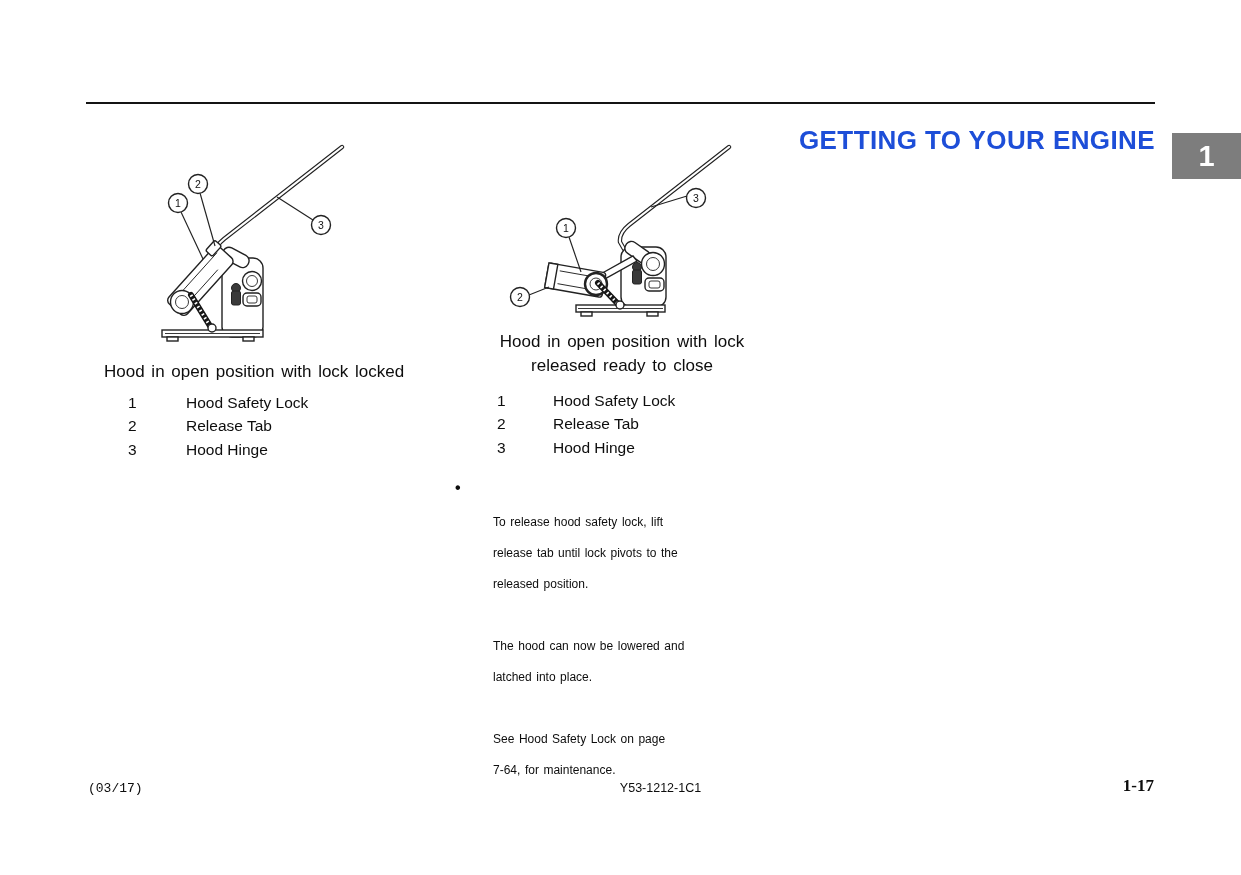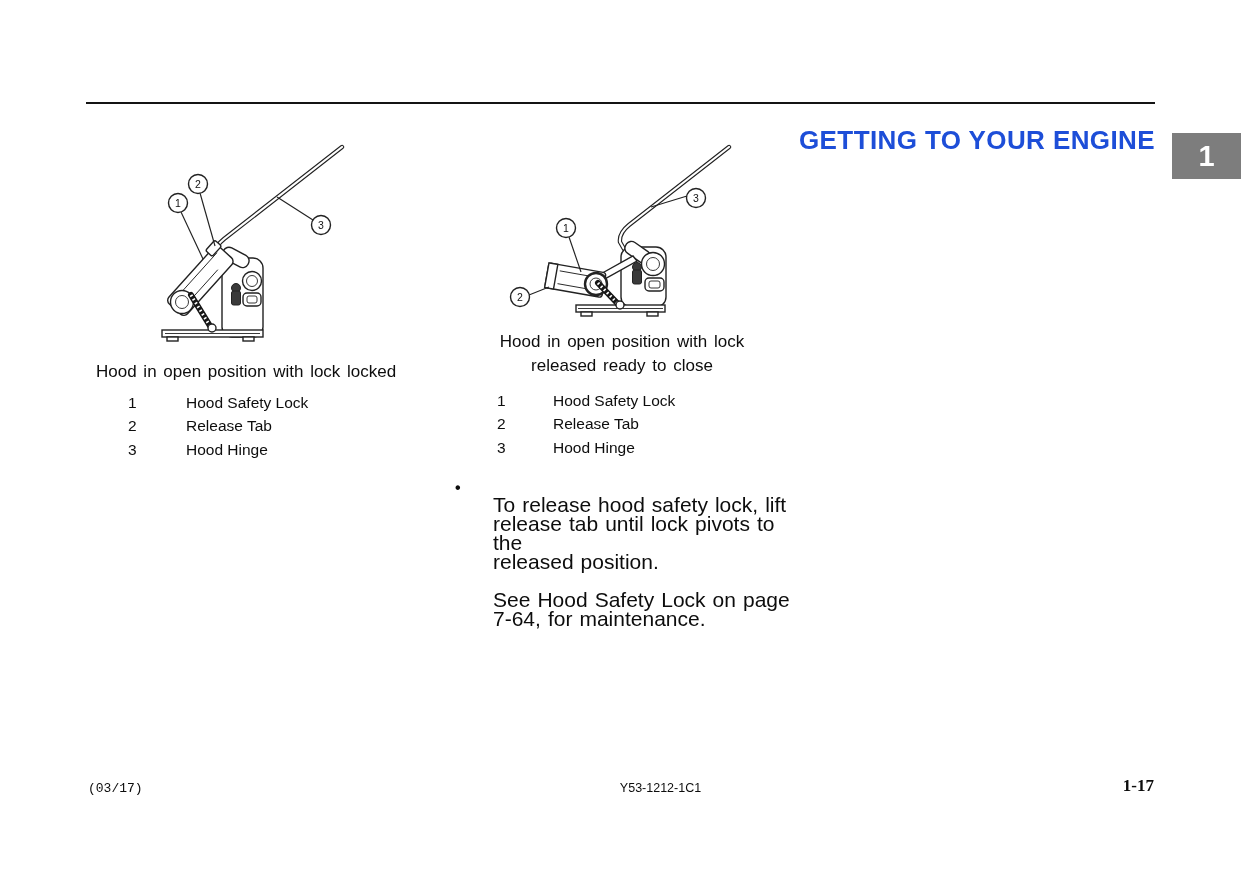--- a/index.html
+++ b/index.html
@@ -12,30 +12,30 @@
   .page-title{
     top:77px;right:86px;font-size:26px;font-weight:bold;letter-spacing:.4px;
     white-space:nowrap;color:#1d4ed8;margin-top:48px;
   }
   .header-rule{top:102px;left:86px;width:1069px;height:2px;background:#141414;}
   .chapter-tab{
     top:133px;left:1172px;width:69px;height:46px;background:#7d7d7d;
     color:#ffffff;font-size:29px;font-weight:bold;text-align:center;line-height:46px;
   }
   .fig-caption{font-size:17px;word-spacing:2px;color:#0d0d0d;line-height:24px;}
-  .cap1{top:360px;left:96px;width:360px;text-align:left;}
+  .cap1{top:360px;left:104px;width:360px;text-align:left;}
   .cap2{top:330px;left:468px;width:308px;text-align:center;white-space:pre-line;}
   .legend{font-size:15.5px;line-height:23.4px;}
   .legend-row{display:flex;}
   .lnum{width:50px;flex:0 0 auto;}
   .legend2 .lnum{width:48px;}
   .llabel{flex:1;margin-left:8px;}
   .bullet-dot{top:479px;left:455px;font-size:16px;font-weight:bold;}
   .bullet-text{
-    top:476px;left:493px;width:310px;font-size:21px;line-height:19px;
+    top:476px;left:493px;width:310px;font-size:12px;line-height:31px;
     white-space:pre-line;word-spacing:1.2px;
   }
   .footer-left{top:781px;left:88px;font-size:13px;font-family:Liberation Mono, monospace;}
   .footer-center{top:781px;left:0;width:1241px;text-align:center;font-size:12.5px;padding-left:40px;}
   .footer-right{top:776px;right:87px;font-size:17px;font-weight:bold;font-family:Liberation Serif, serif;}
   
   svg .ln{fill:none;stroke:#222;stroke-width:1.4;}
   svg .thin{fill:none;stroke:#222;stroke-width:.9;}
   svg .wf{fill:#fff;stroke:#222;stroke-width:1.4;}
   svg .dk{fill:#3a3a3a;stroke:#222;stroke-width:1;}
@@ -207,20 +207,22 @@
       <span class="lnum">3</span>
       <span class="llabel">Hood Hinge</span>
     </div>
   </div>
 
   <div class="abs bullet-dot">•</div>
   <div class="abs bullet-text">
     <div>To release hood safety lock, lift
 release tab until lock pivots to the
 released position.</div>
+    <div>The hood can now be lowered and
+latched into place.</div>
     <div>See Hood Safety Lock on page
 7-64, for maintenance.</div>
   </div>
 
   <div class="abs footer-left">(03/17)</div>
   <div class="abs footer-center">Y53-1212-1C1</div>
   <div class="abs footer-right">1-17</div>
 
 </div>
 

